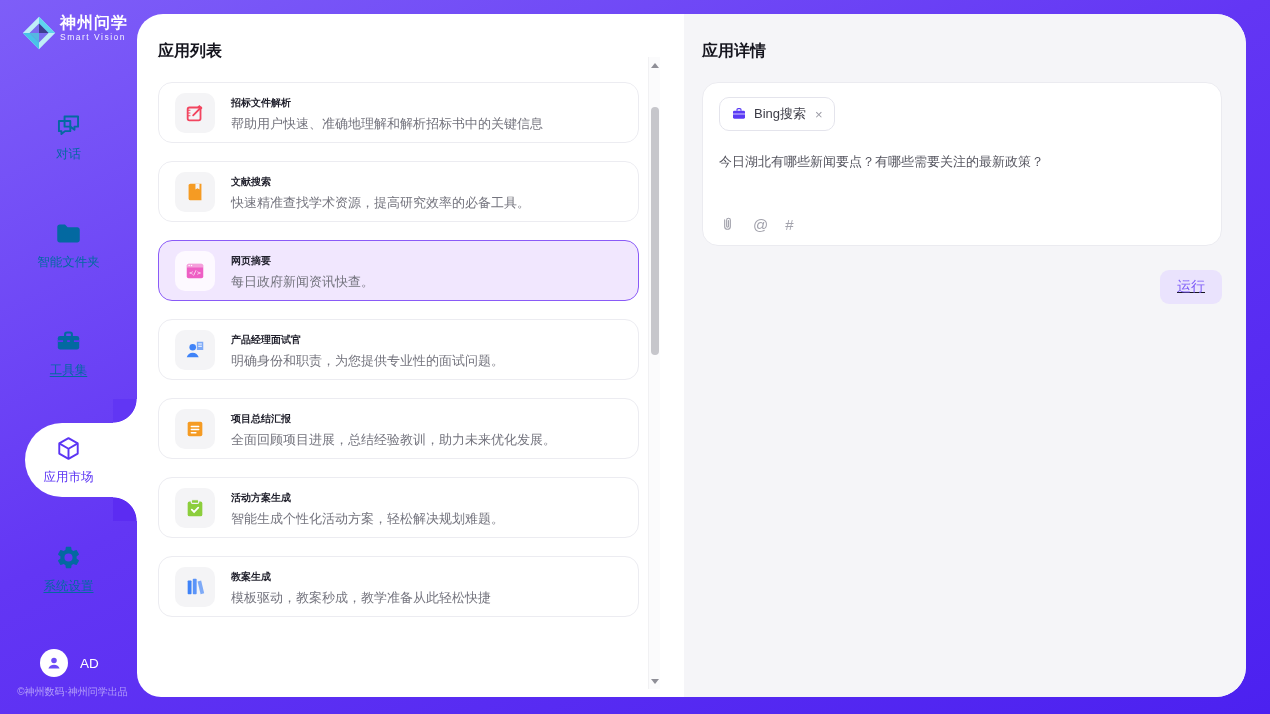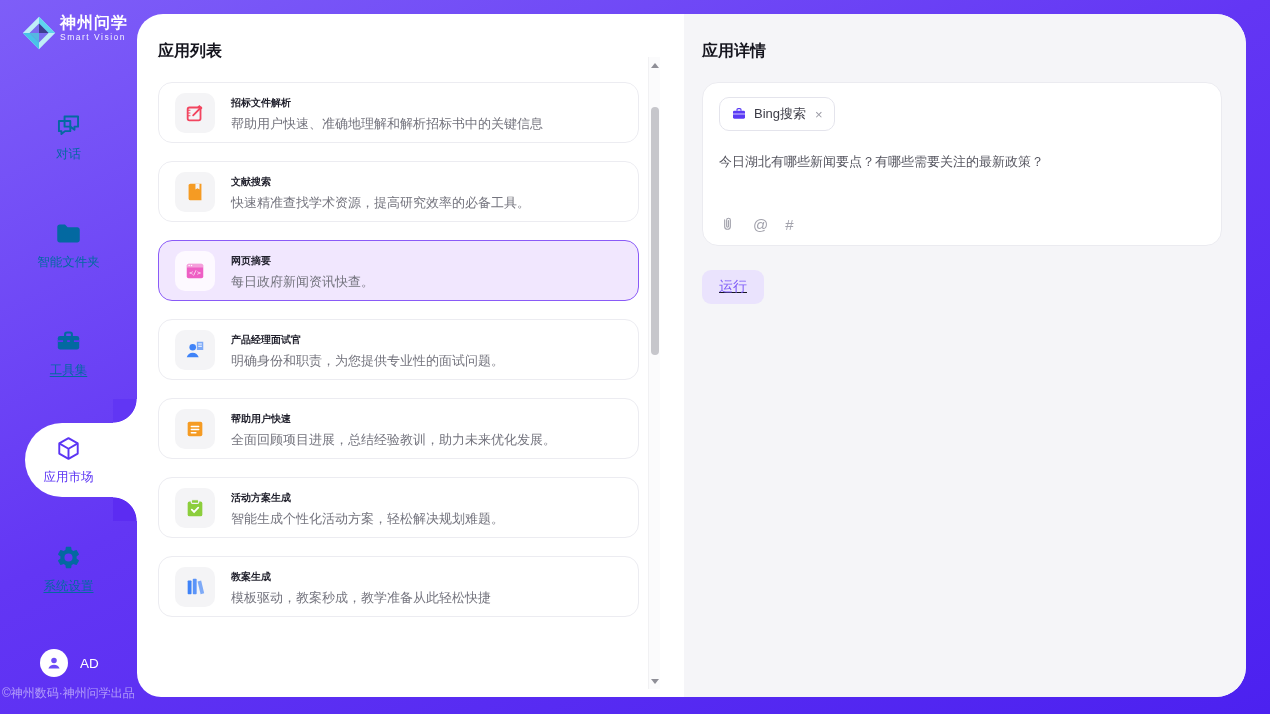--- a/index.html
+++ b/index.html
@@ -32,22 +32,22 @@
     background:#fff; border-radius:38px 0 0 38px; }
   .blob-corner-top { position:absolute; right:0; top:399px; width:24px; height:24px;
     background:radial-gradient(circle at 0 0,#6136f4 23.2px,#fff 24px); }
   .blob-corner-bottom { position:absolute; right:0; top:497px; width:24px; height:24px;
     background:radial-gradient(circle at 0 100%,#5c2cf2 23.2px,#fff 24px); }
 
   .user-row { position:absolute; left:40px; top:649px; display:flex; align-items:center; gap:12px; cursor:pointer; }
   .avatar { width:28px; height:28px; border-radius:50%; background:#fff; display:flex; align-items:center; justify-content:center; }
   .avatar svg { width:18px; height:18px; color:#6d4df6; }
   .user-initials { color:#fff; font-size:13.5px; }
-  .copyright { position:absolute; left:2px; top:685px; width:129px; text-align:center;
-    color:rgba(255,255,255,.5); font-size:12px; white-space:nowrap; }
+  .copyright { position:absolute; left:8px; top:685px; width:129px; text-align:center;
+    color:rgba(255,255,255,.5); font-size:10px; white-space:nowrap; }
 
   
   .wrapper { position:absolute; left:137px; top:14px; right:24px; bottom:17px;
     background:#fff; border-radius:26px 30px 30px 24px; display:flex; overflow:hidden; z-index:1; }
 
   .list-panel { position:relative; width:547px; flex:0 0 547px; padding:26px 0 0 21px; }
   .panel-title { font-size:16px; font-weight:700; line-height:22px; color:#15151e; }
   .cards { margin-top:20px; padding-right:45px; height:600px; overflow:hidden; }
 
   .app-card { display:flex; align-items:center; height:61px; padding:0 16px;
@@ -76,21 +76,21 @@
     height:164px; padding:14px 16px 12px; display:flex; flex-direction:column; }
   .tool-chip { display:inline-flex; align-items:center; gap:7px; align-self:flex-start;
     border:1px solid #e4e4ec; border-radius:10px; padding:7px 11px; background:#fff; }
   .tool-chip svg { width:16px; height:16px; color:#5b3bf5; }
   .chip-label { font-size:13px; color:#3b3b46; }
   .chip-close { font-size:13px; color:#9b9ba5; margin-left:2px; cursor:pointer; line-height:1; }
   .query-text { margin-top:22px; font-size:13px; color:#55555f; flex:1; cursor:text; }
   .attach-row { display:flex; align-items:center; gap:17px; color:#a2a2ac; }
   .attach-row svg { width:17px; height:17px; display:block; cursor:pointer; }
   .attach-glyph { font-size:15px; cursor:pointer; line-height:1; }
-  .run-row { display:flex; justify-content:flex-start; margin-top:24px;text-decoration:underline; }
+  .run-row { display:flex; justify-content:flex-end; margin-top:24px;text-decoration:underline; }
   .run-btn { background:#eae3fd; color:#7c5af7; font-size:14px; border:none; cursor:pointer;
     padding:8px 17px; border-radius:9px; font-family:inherit; }
 </style>
 </head>
 <body>
 
 <div class="sidebar">
   <div class="logo">
     <svg class="logo-diamond" viewBox="0 0 40 40">
       <polygon points="20,3 37,20 20,37 3,20" fill="#bfeef7"></polygon>
@@ -229,21 +229,21 @@
   </div>
 
   <div class="app-card">
     <div class="app-icon-box" style="color: rgb(245, 155, 35);">
             <svg viewBox="0 0 24 24" width="100%" height="100%">
               <rect x="4" y="4" width="16" height="16" rx="2" fill="currentColor"></rect>
      <path d="M8 9.2h8M8 12.6h8M8 16h5" stroke="#fff" stroke-width="1.6" stroke-linecap="round"></path>
             </svg>
           </div>
     <div class="app-texts">
-      <div class="app-name">帮助用户快速</div>
+      <div class="app-name">项目总结汇报</div>
       <div class="app-desc">全面回顾项目进展，总结经验教训，助力未来优化发展。</div>
     </div>
   </div>
 
   <div class="app-card">
     <div class="app-icon-box" style="color: rgb(140, 206, 60);">
             <svg viewBox="0 0 24 24" width="100%" height="100%">
               <rect x="4" y="5" width="16" height="16" rx="2" fill="currentColor"></rect>
      <rect x="8" y="3" width="8" height="4" rx="1.2" fill="currentColor" stroke="#f4f4f6" stroke-width="1.2"></rect>
      <path d="M8.5 13.8l2.5 2.5 4.5-4.6" stroke="#fff" stroke-width="1.9" fill="none" stroke-linecap="round"></path>

